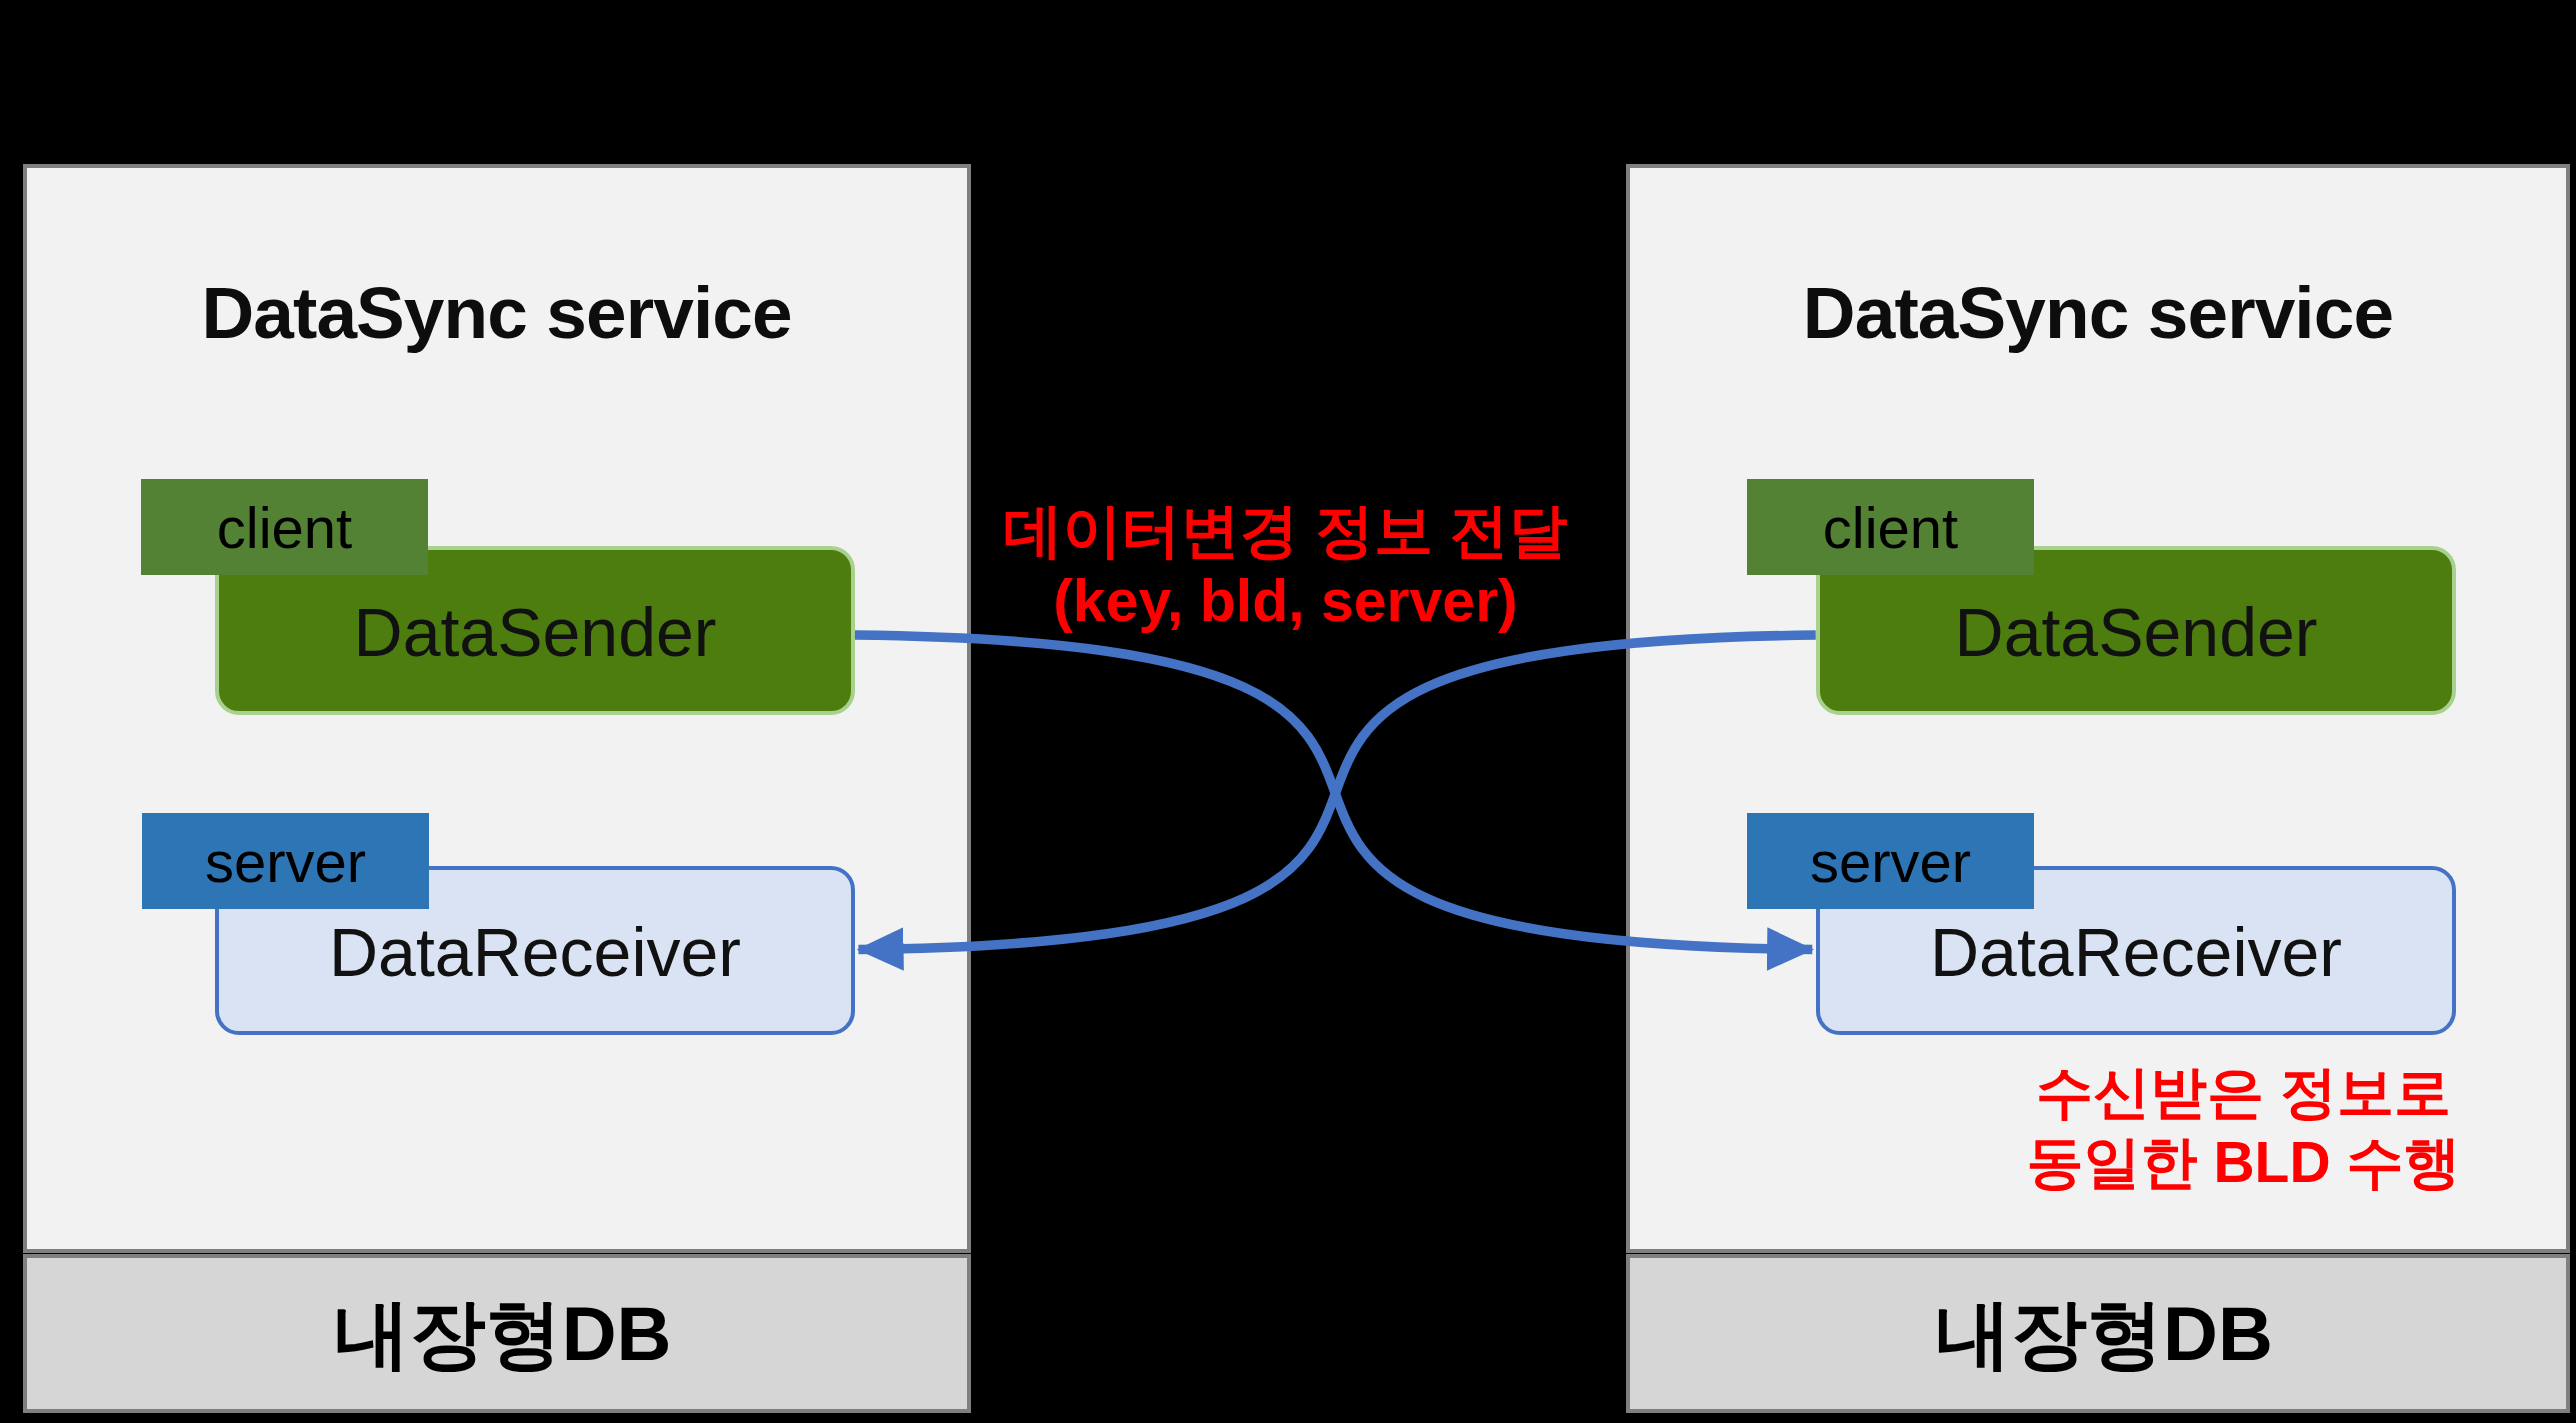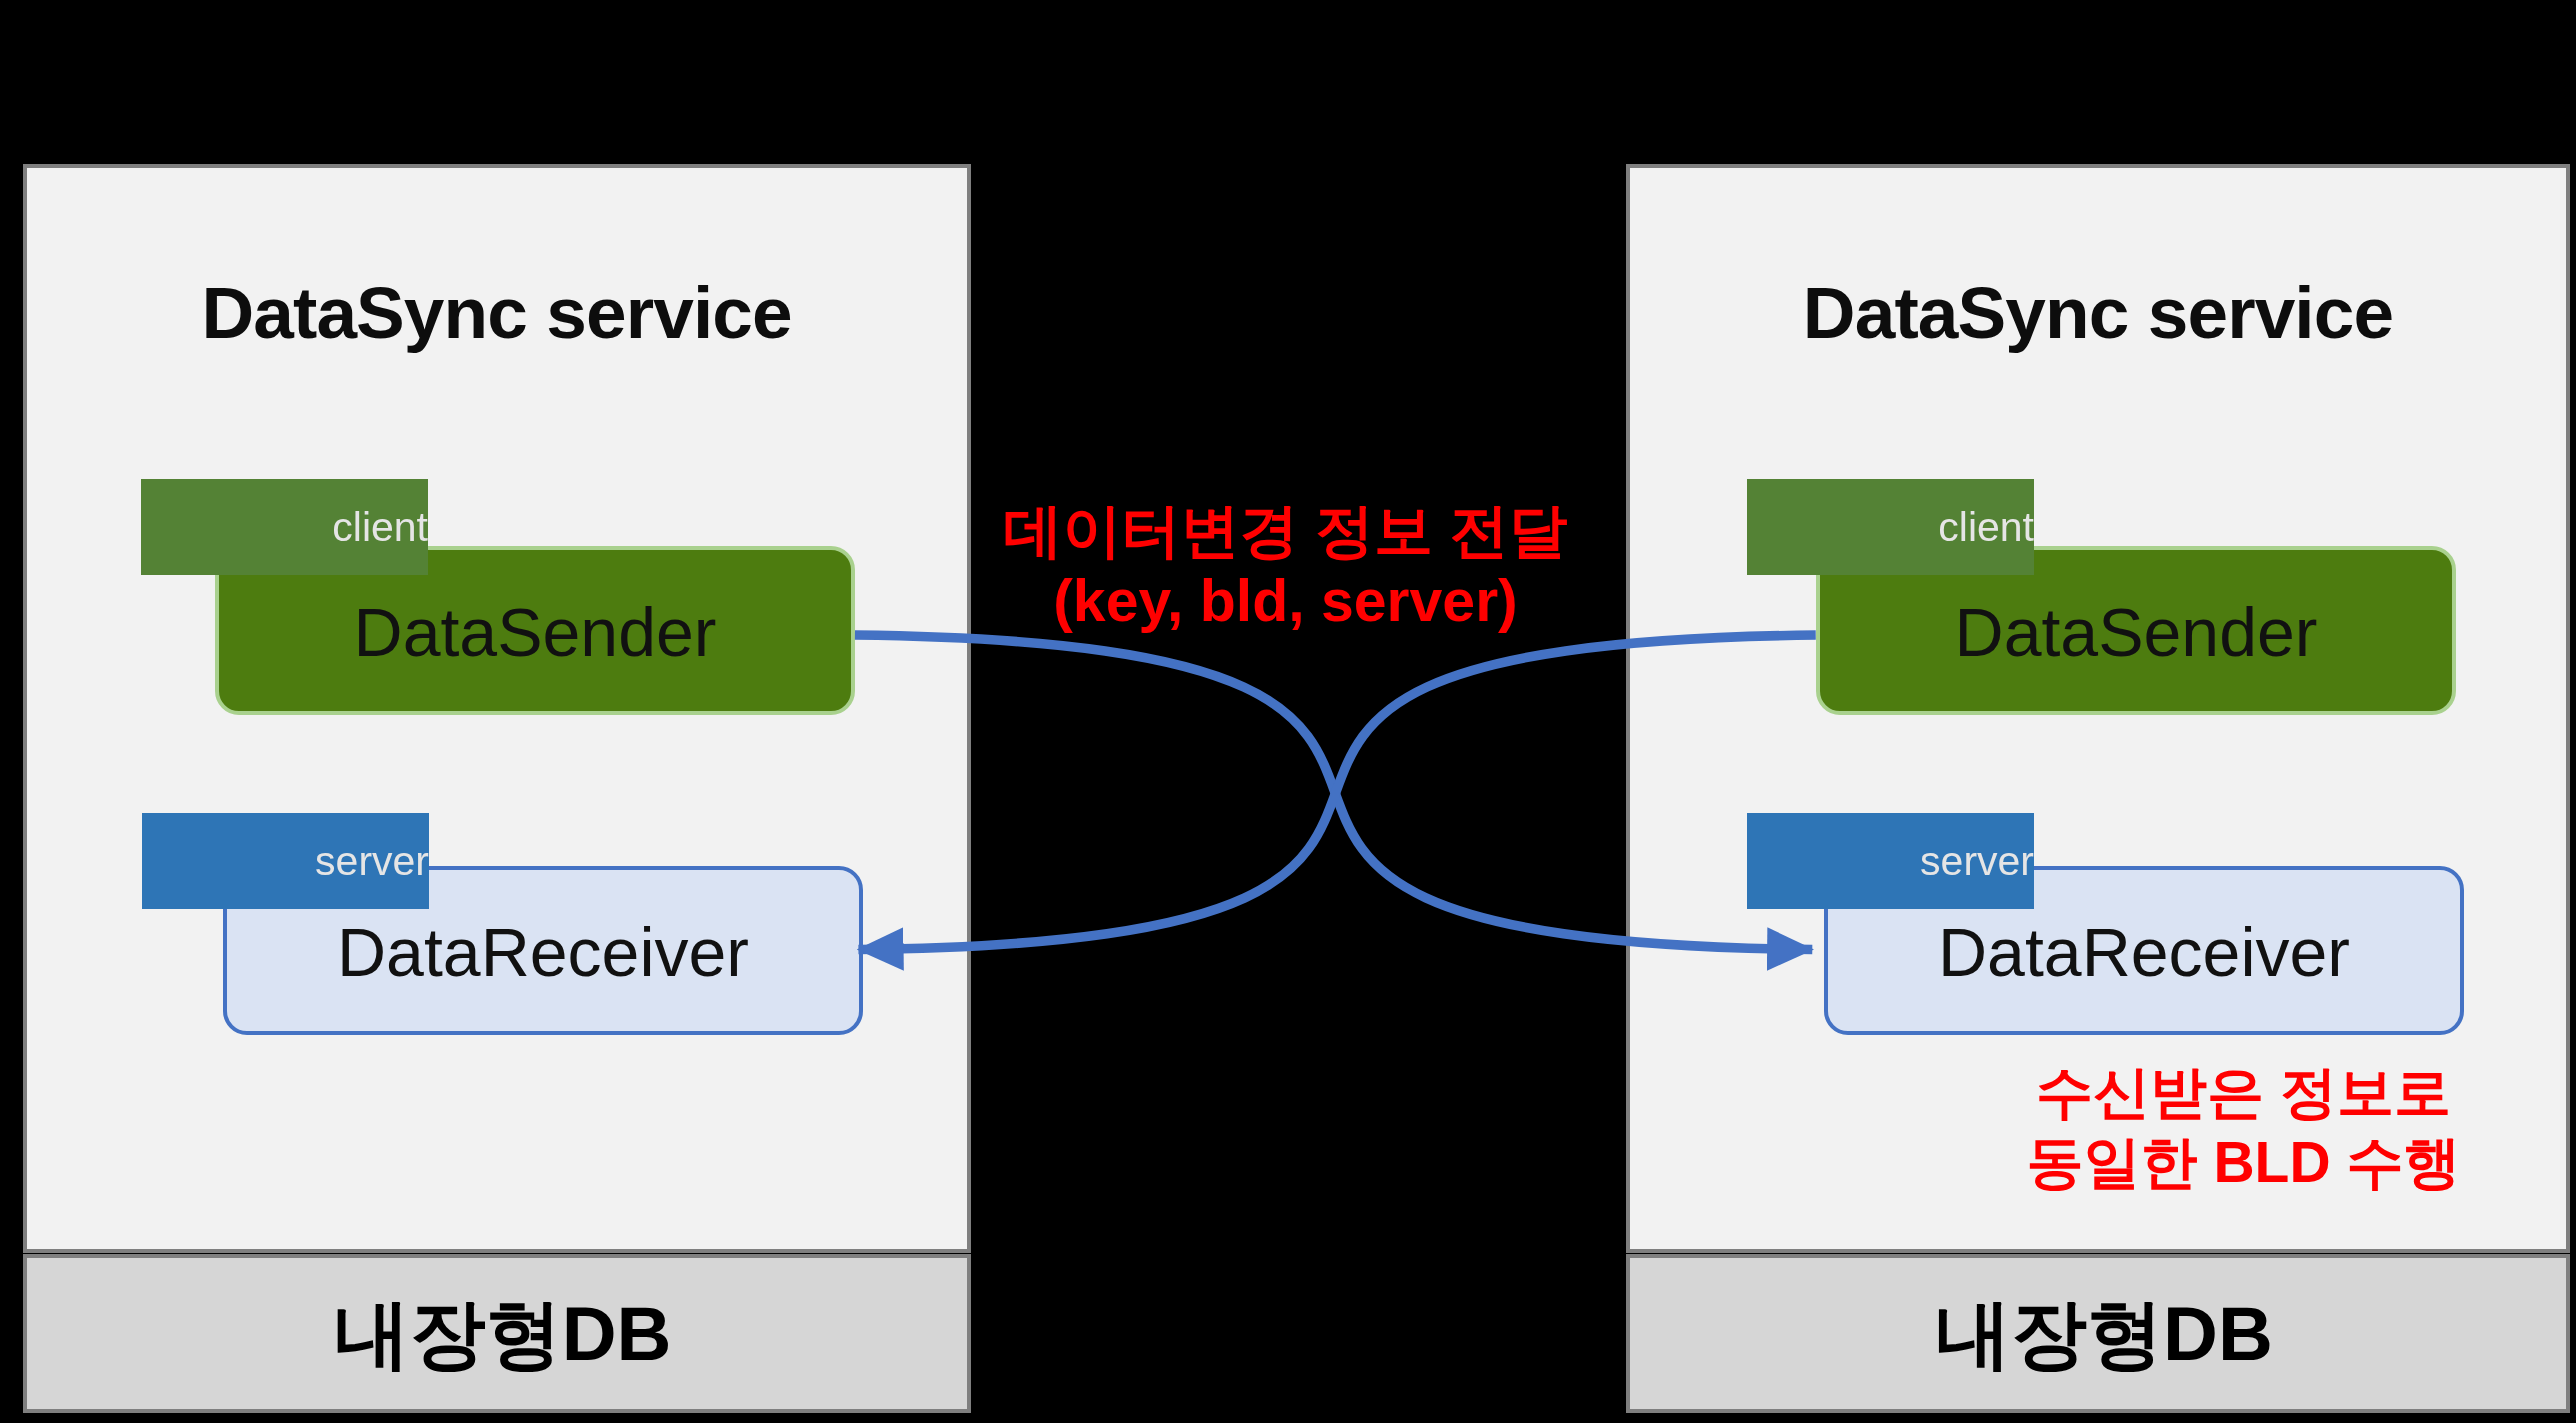--- a/index.html
+++ b/index.html
@@ -57,24 +57,24 @@
     font-weight: bold;
     color: #000000;
     padding-left: 12px;
   }
 
   
   .badge {
     position: absolute;
     width: 287px;
     height: 96px;
-    text-align: right;
+    text-align: center;
     line-height: 97px;
-    font-size: 41px;
-    color: #e5e5e5;
+    font-size: 58px;
+    color: #000000;
     z-index: 6;
   }
   .badge.client { background: #548235; }
   .badge.server { background: #2E75B6; }
 
   
   .comp-box {
     position: absolute;
     width: 632px;
     height: 161px;
@@ -87,21 +87,20 @@
     font-size: 68px;
     color: #111111;
   }
   .comp-box.sender {
     background: #4d7c0f;
     border: 4.3px solid #A9D18E;
   }
   .comp-box.receiver {
     background: #DAE3F3;
     border: 4.3px solid #4472C4;
-    margin-left: 8px;
   }
 
   
   .pos-client-l  { left: 141px;  top: 479px; }
   .pos-sender-l  { left: 215px;  top: 546px; }
   .pos-server-l  { left: 142px;  top: 813px; }
   .pos-receiver-l{ left: 215px;  top: 866px; }
   
   .pos-client-r  { left: 1747px; top: 479px; }
   .pos-sender-r  { left: 1816px; top: 546px; }

